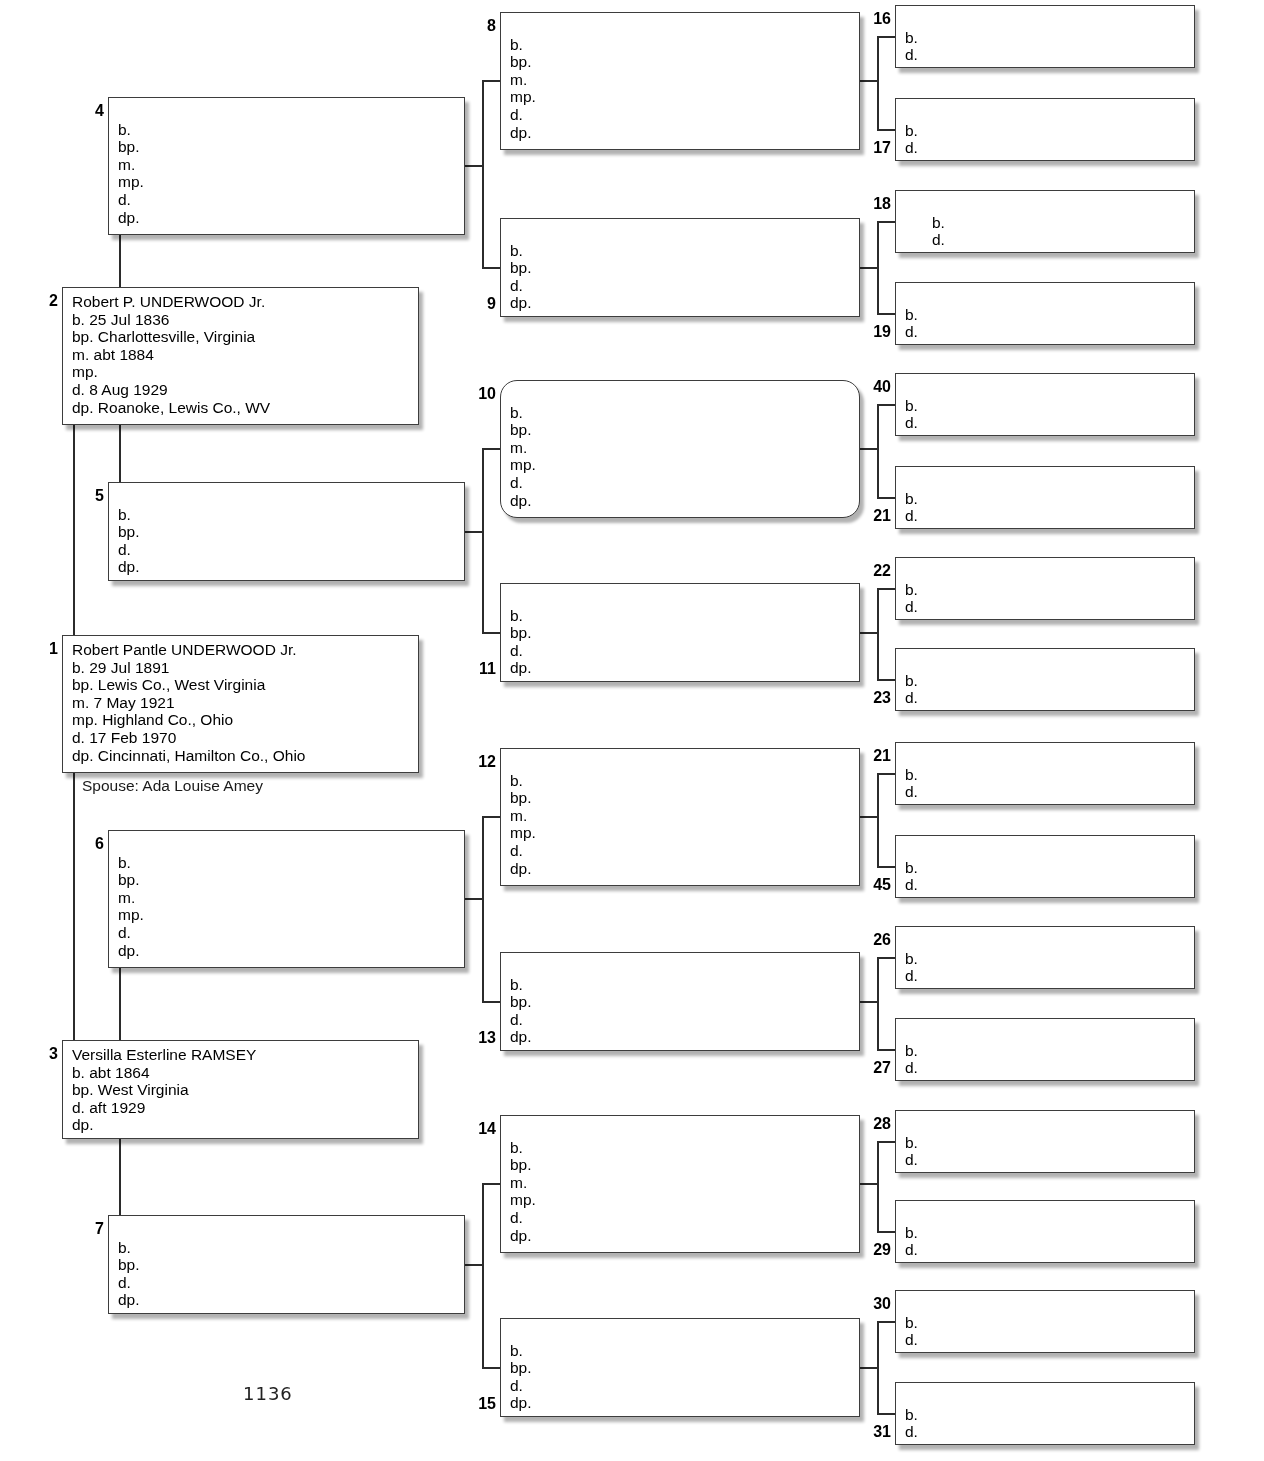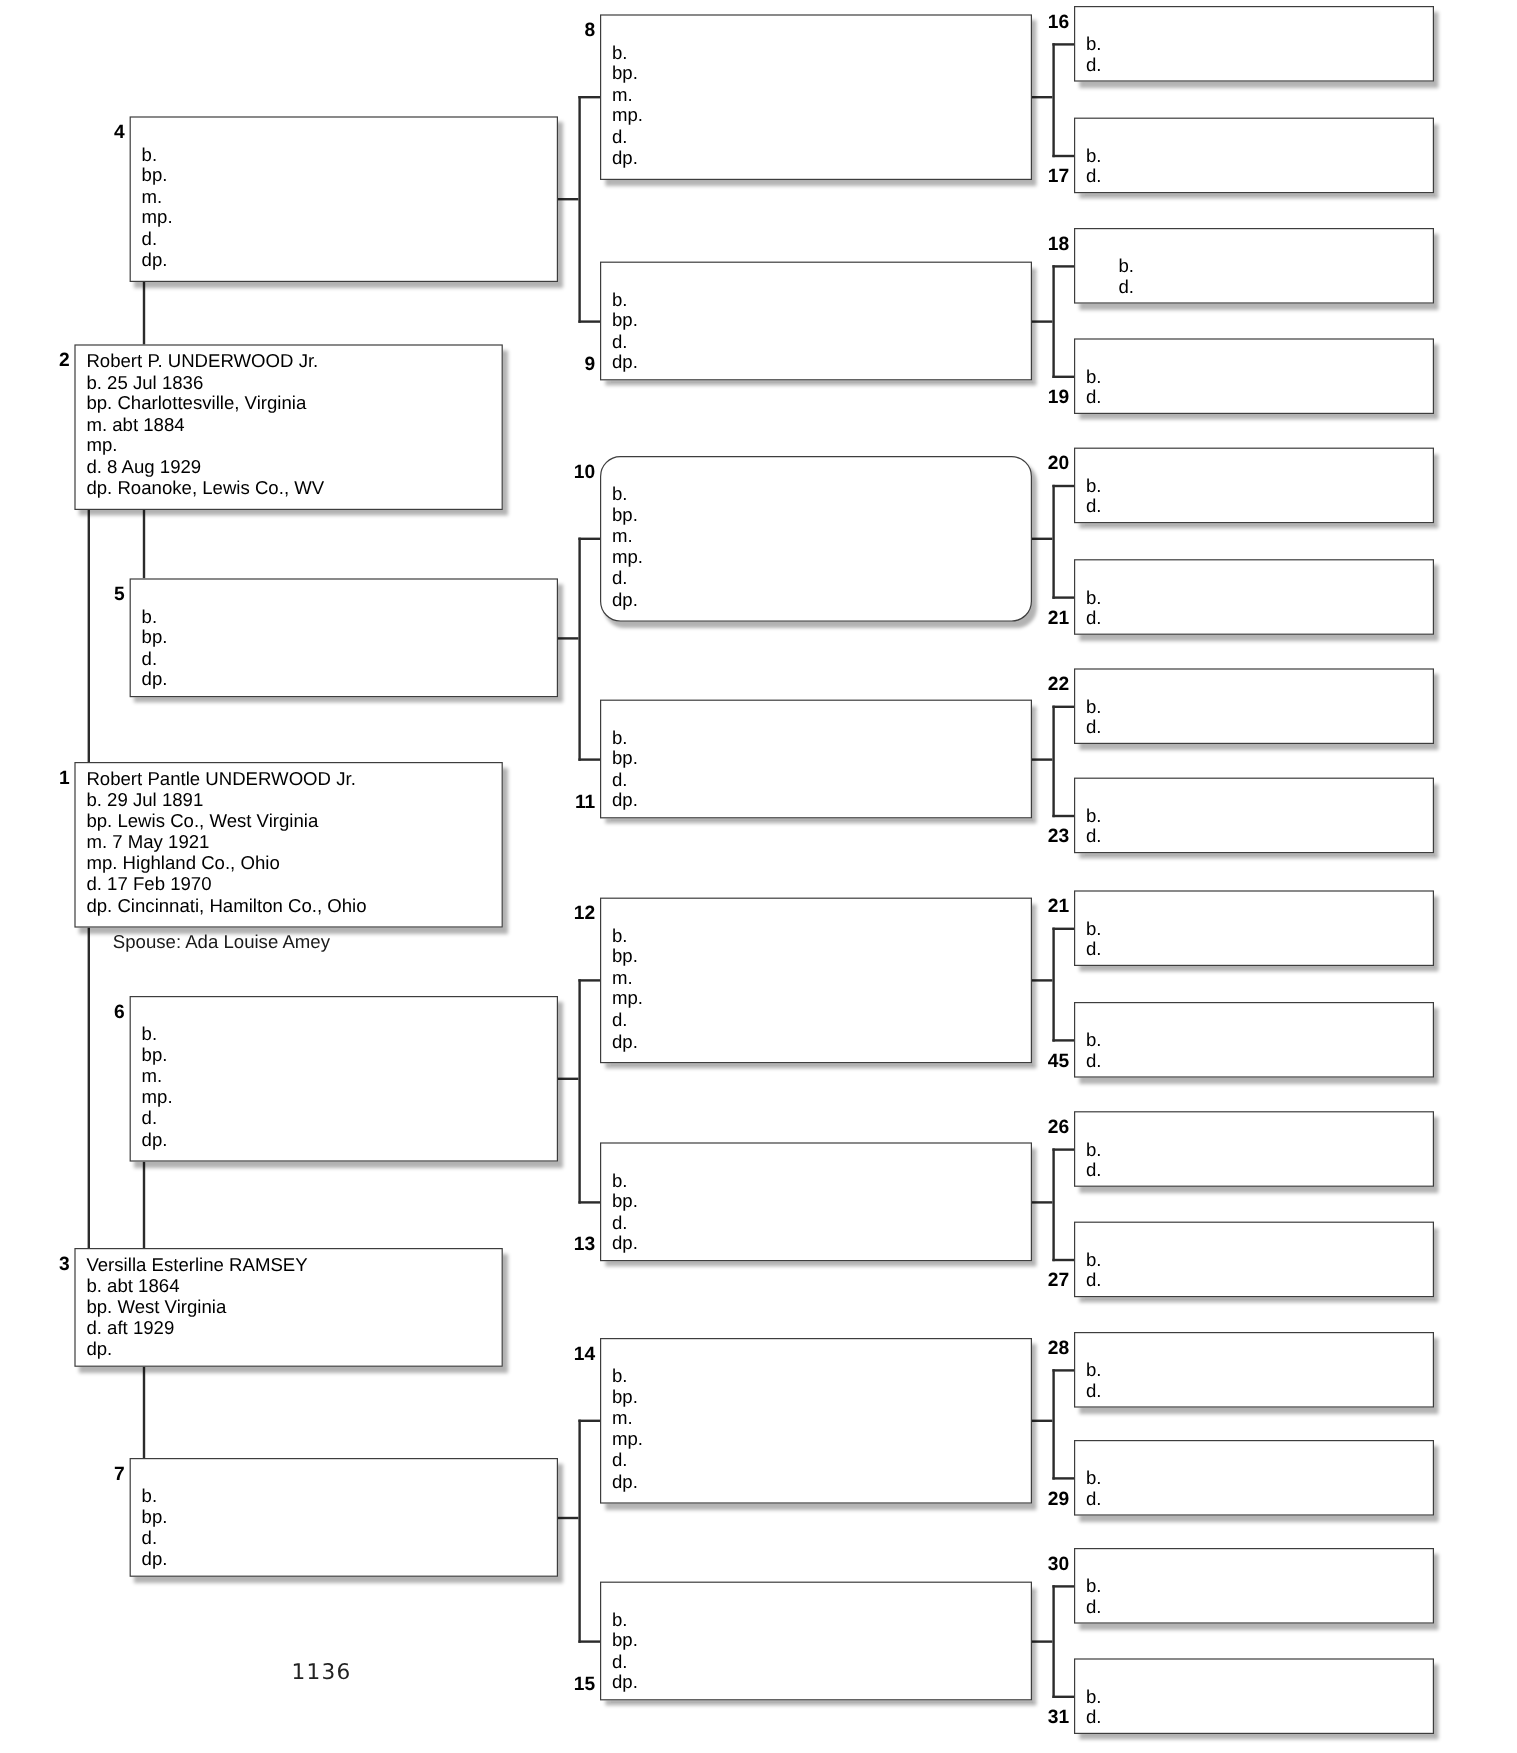--- a/index.html
+++ b/index.html
@@ -39,21 +39,21 @@
   }
   .bnum.t{top:4px;}
   .bnum.b{bottom:4px;}
   .cline{
     position:absolute;
     background:#2b2b2b;
     z-index:1;
   }
   #spouse-note{
     position:absolute;
-    left:94px;top:777px;
+    left:82px;top:777px;
     font-size:15.5px;
     color:#1a1a1a;
     z-index:3;
     white-space:nowrap;
   }
   #page-num{
     position:absolute;
     left:243px;top:1383px;
     font-family:"DejaVu Sans", sans-serif;
     font-size:18px;
@@ -273,21 +273,21 @@
       <div class="pline">b.</div>
       <div class="pline">d.</div>
     </div>
     <div class="pbox" style="left: 895px; top: 282px; width: 300px; height: 63px;">
       <div class="bnum b">19</div>
       <div class="pline"></div>
       <div class="pline">b.</div>
       <div class="pline">d.</div>
     </div>
     <div class="pbox" style="left: 895px; top: 373px; width: 300px; height: 63px;">
-      <div class="bnum t">20</div>
+      <div class="bnum t">40</div>
       <div class="pline"></div>
       <div class="pline">b.</div>
       <div class="pline">d.</div>
     </div>
     <div class="pbox" style="left: 895px; top: 466px; width: 300px; height: 63px;">
       <div class="bnum b">21</div>
       <div class="pline"></div>
       <div class="pline">b.</div>
       <div class="pline">d.</div>
     </div>

